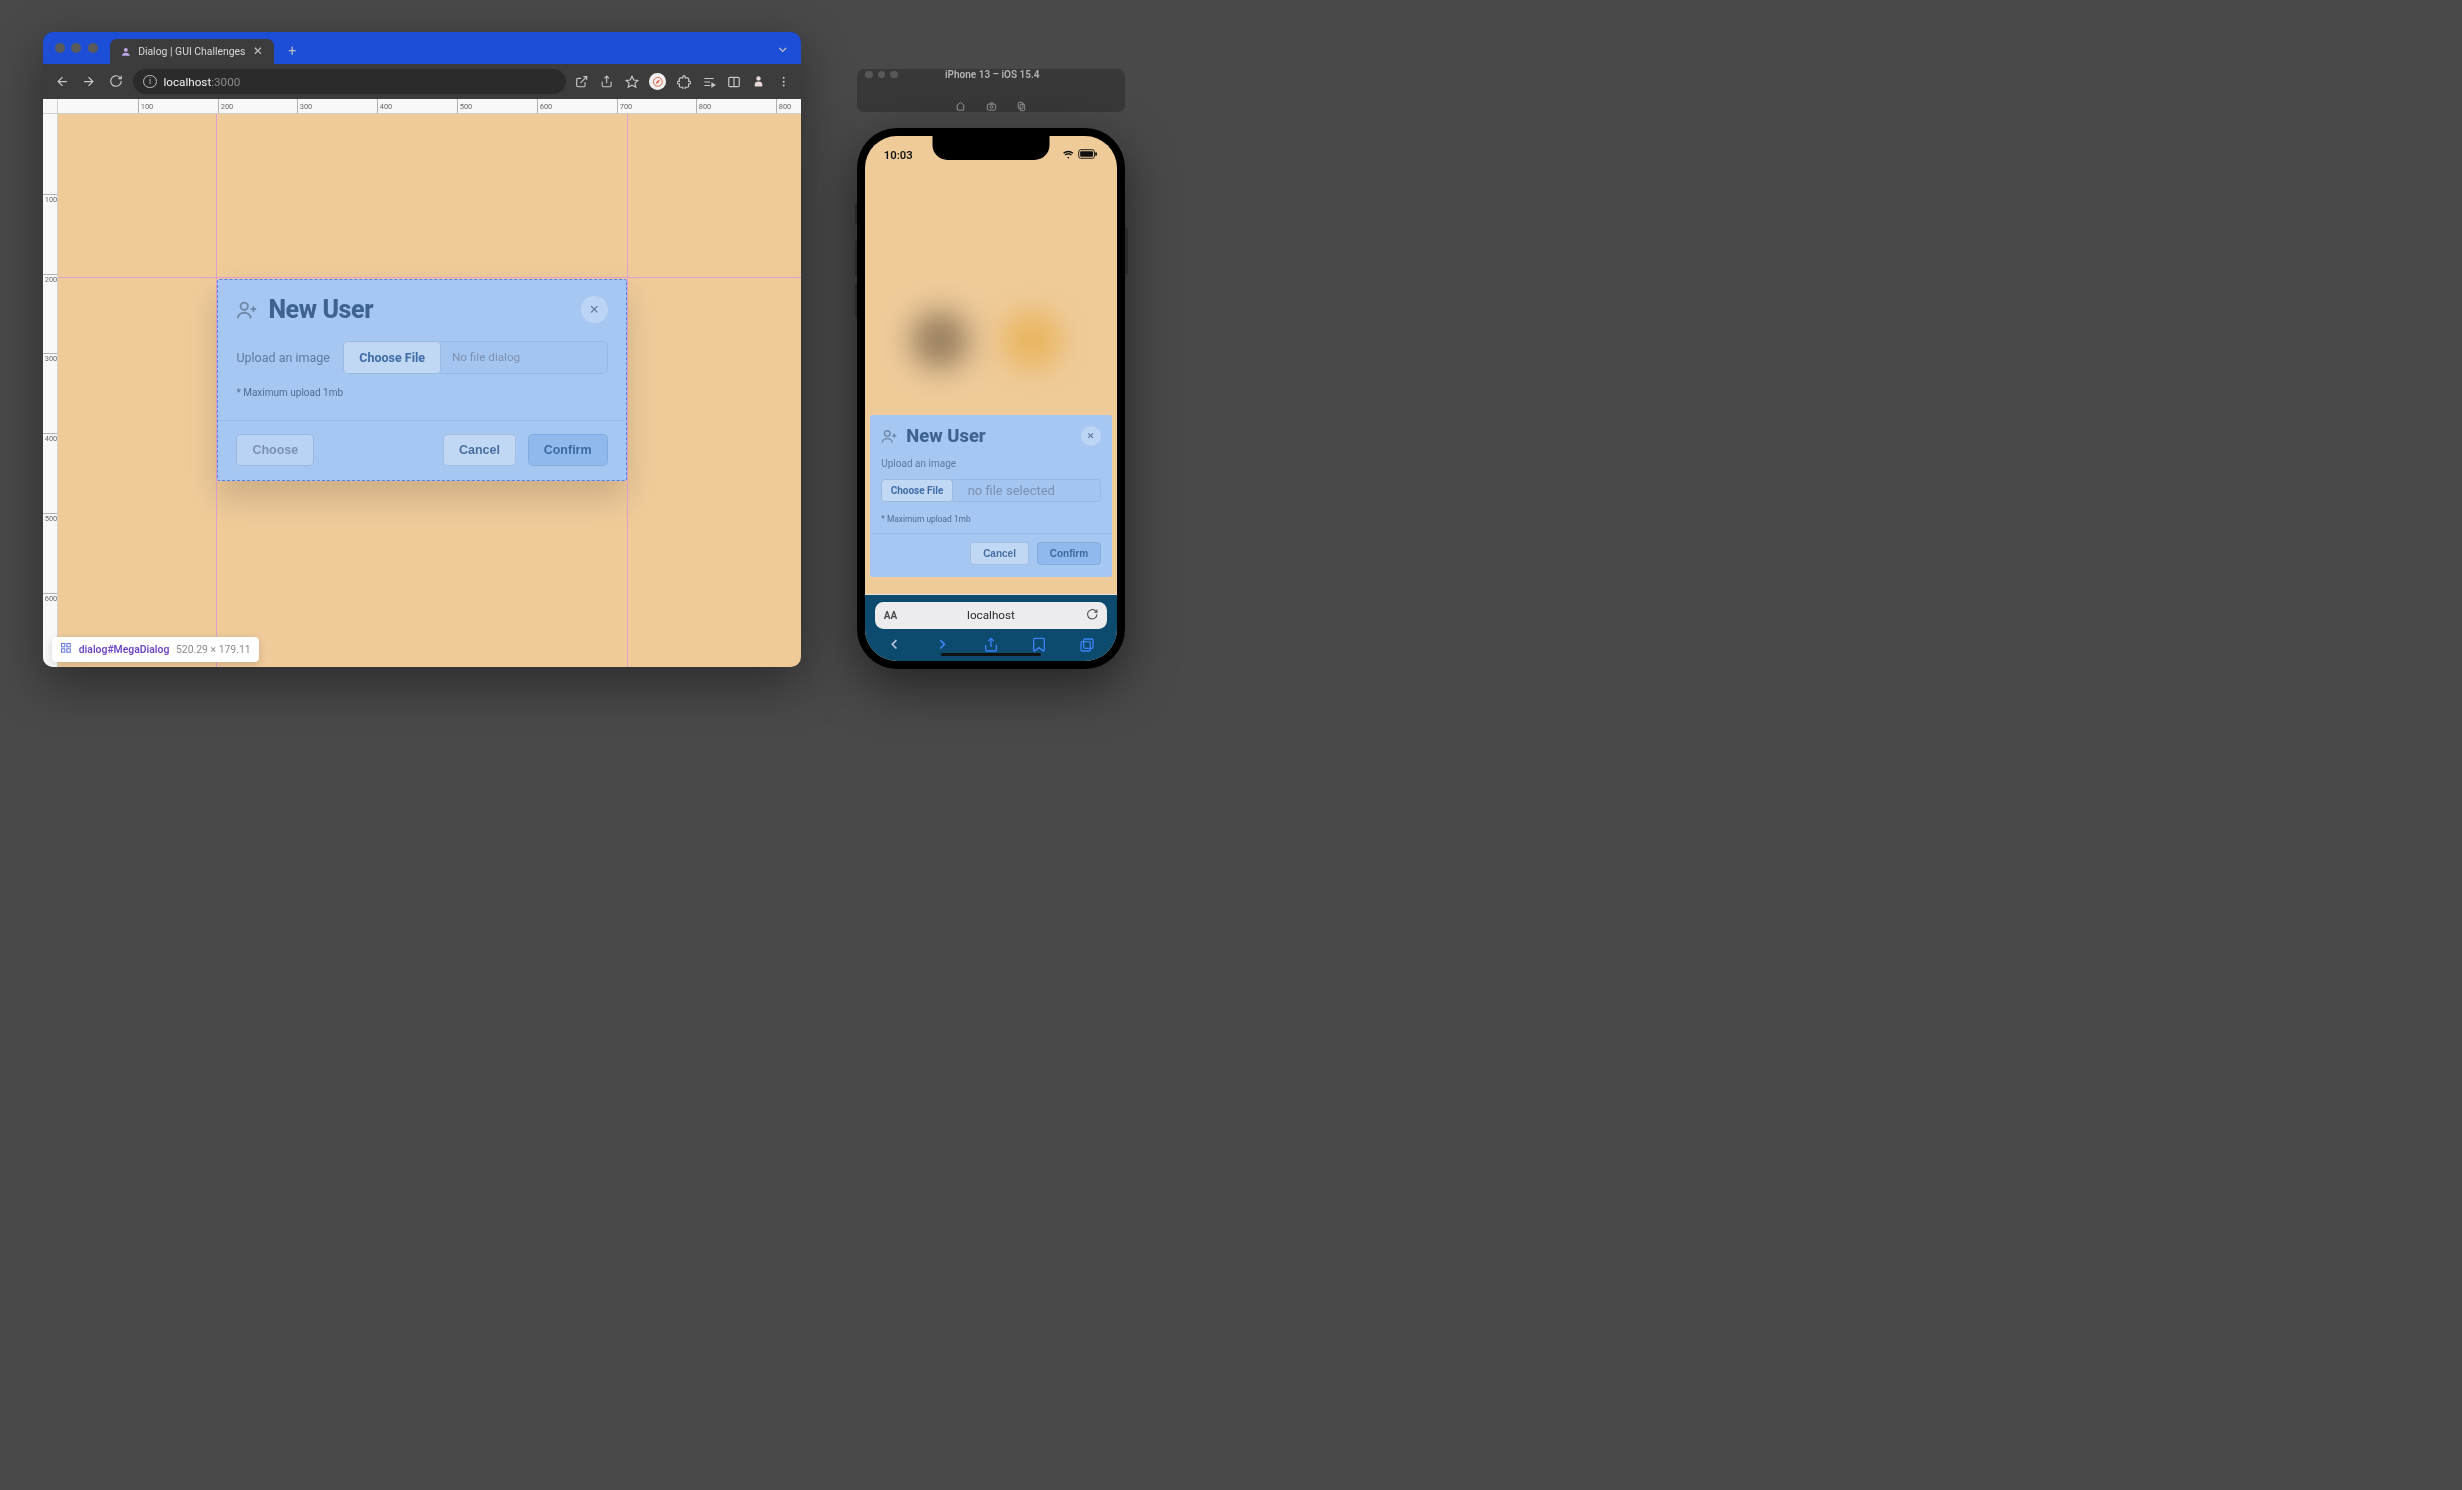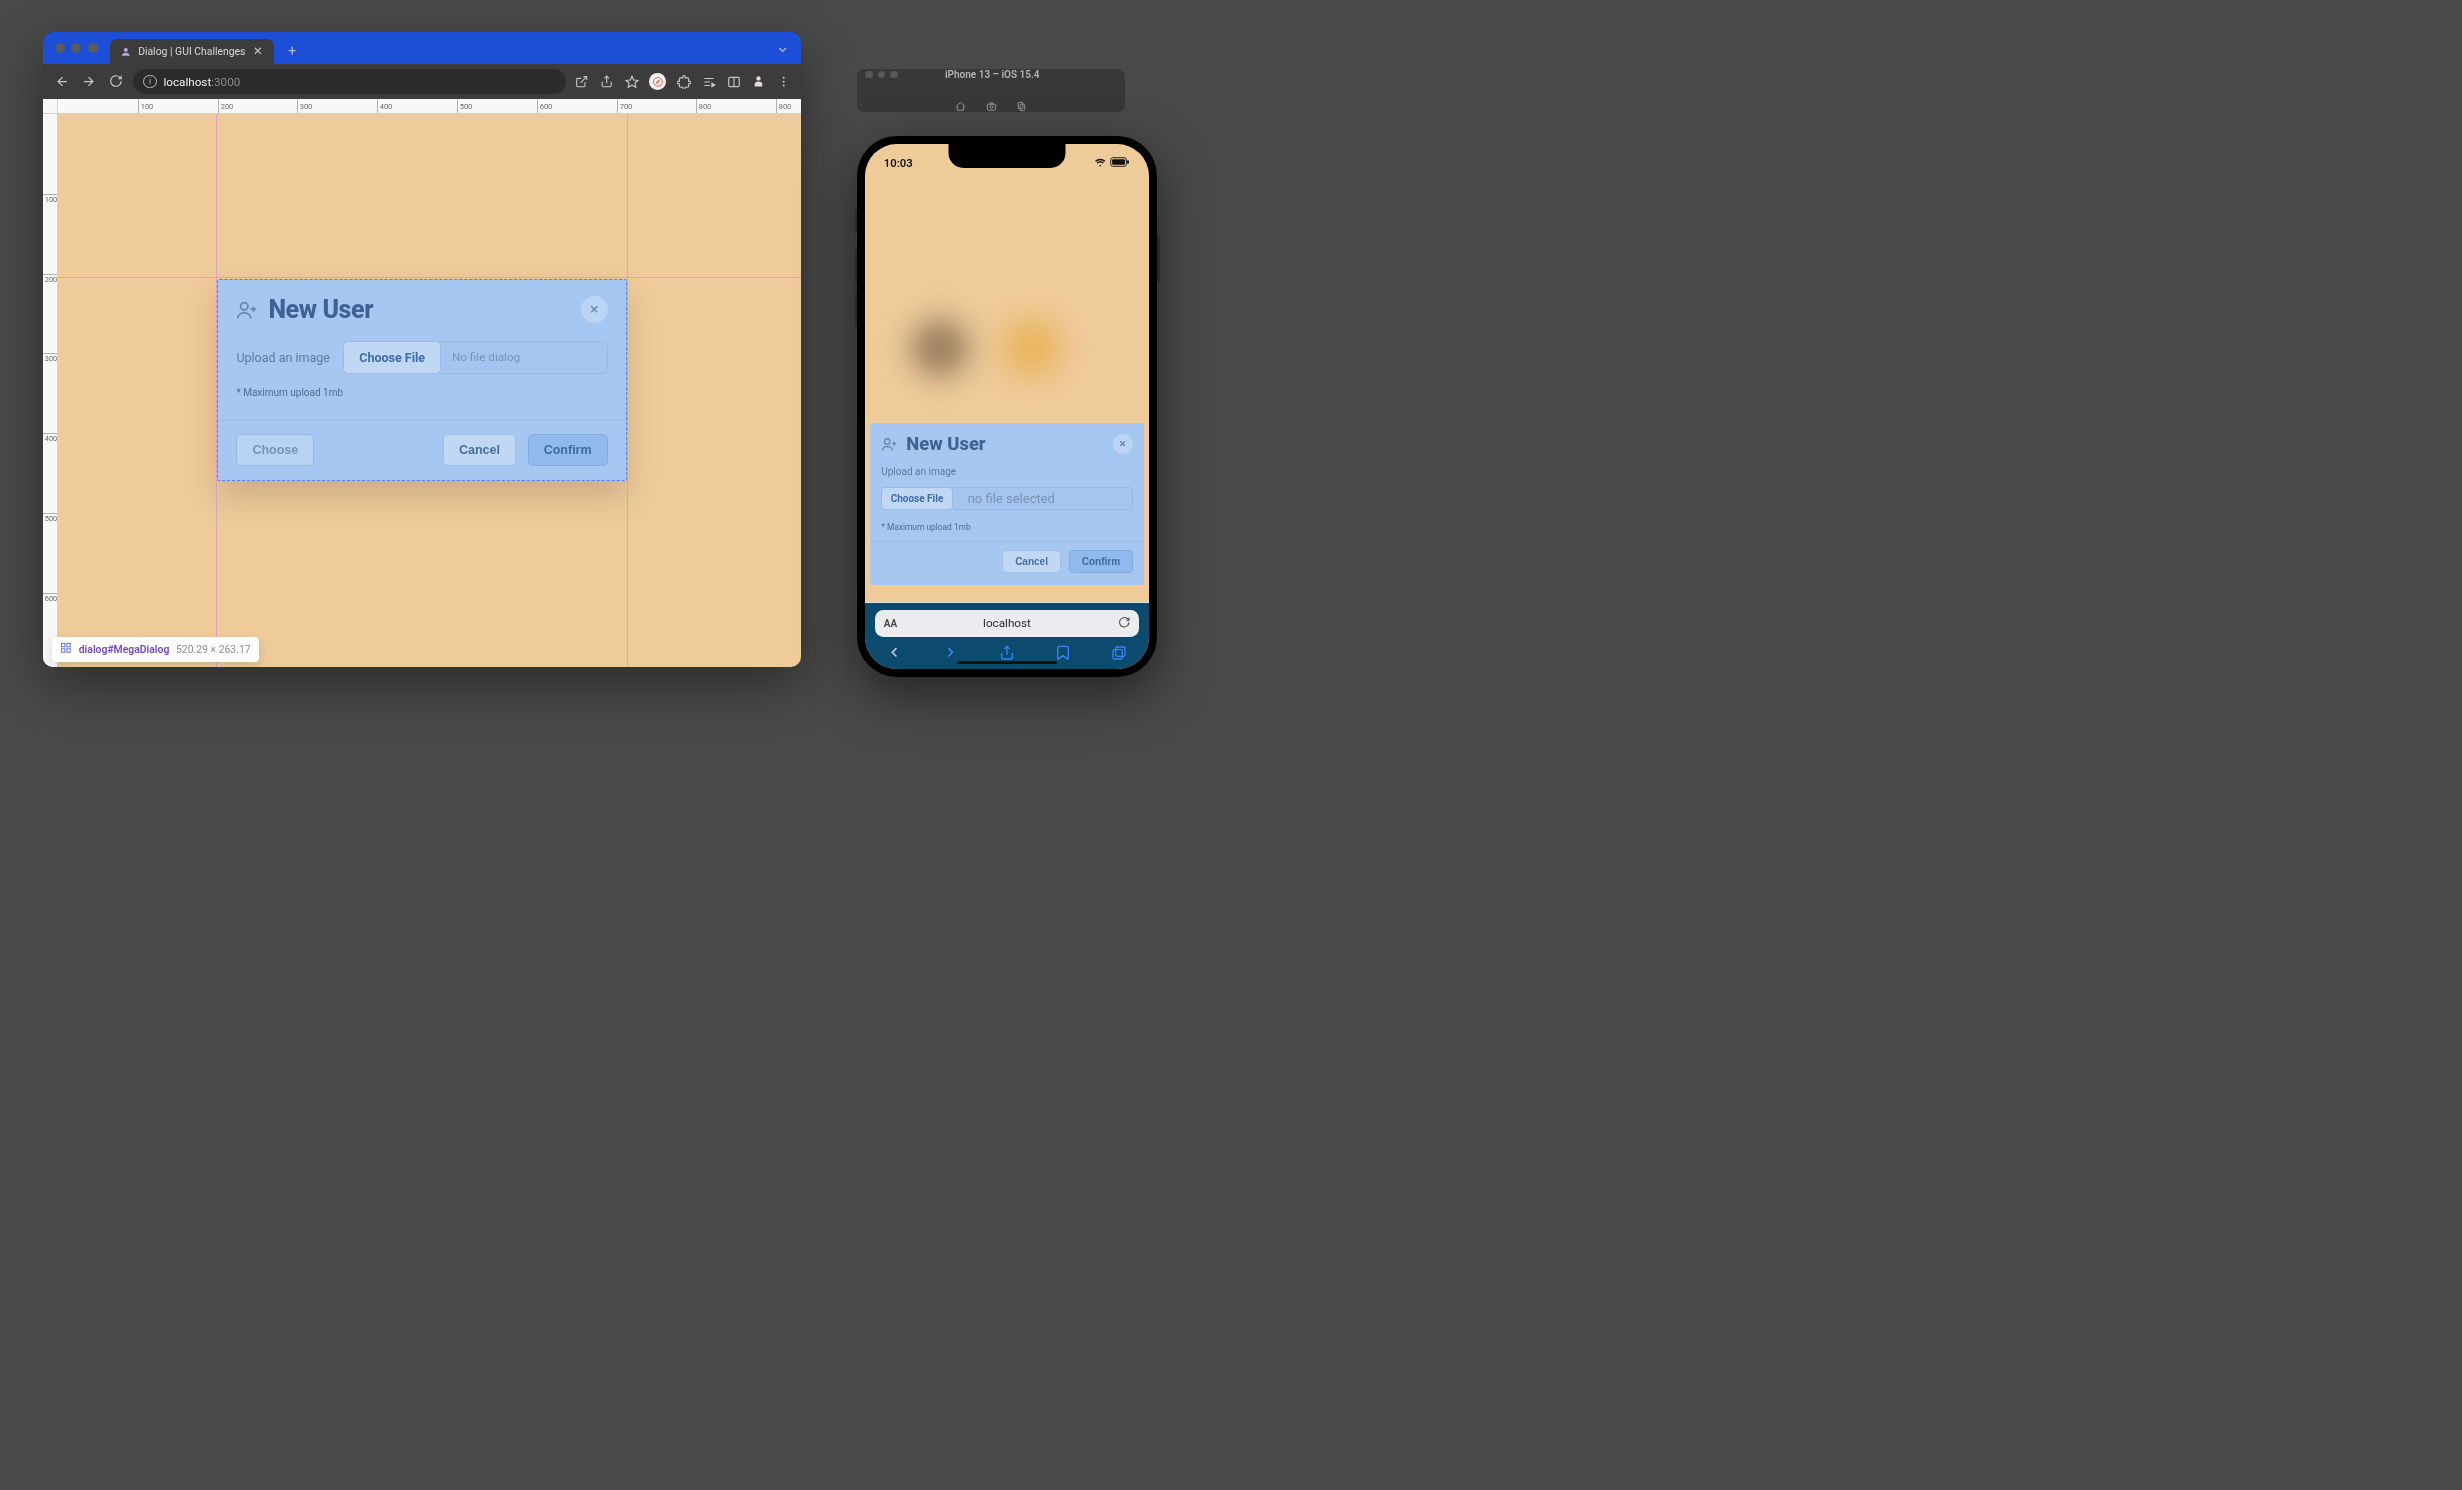--- a/index.html
+++ b/index.html
@@ -120,22 +120,22 @@
     color:#9b9b9b; font-size:10px; gap:3.3px;
   }
   .sim-title-row1 { display:flex; align-items:center; gap:8.4px; width:100%; padding:0 8.4px;}
   .sim-traffic { display:flex; gap:5px; }
   .sim-traffic span { width:7.5px; height:7.5px; border-radius:50%; background:#585858; display:block;}
   .sim-title-text { flex:1; text-align:center; font-weight:600; color:#b4b4b4;}
   .sim-title-row2 { display:flex; gap:18.4px; color:#9b9b9b;}
   .sim-ticon { width:11.7px; height:11.7px; display:flex; align-items:center; justify-content:center;}
 
   .iphone {
-    margin-top:24px;
-    width:300px; height:541px;
+    margin-top:16px;
+    width:268px; height:541px;
     background:#000; border-radius:40px;
     padding:8.4px; position:relative;
     box-shadow: 0 16.7px 50px rgba(0,0,0,.5);
   }
   .iphone-btn-r1,.iphone-btn-r2 { position:absolute; right:-2.5px; width:2.5px; background:#2a2a2a; border-radius:1.7px;}
   .iphone-btn-r1 { top:100px; height:46px;}
   .iphone-btn-l1,.iphone-btn-l2,.iphone-btn-l3 { position:absolute; left:-2.5px; width:2.5px; background:#2a2a2a; border-radius:1.7px;}
   .iphone-btn-l1 { top:75px; height:22px;}
   .iphone-btn-l2 { top:113px; height:35px;}
   .iphone-btn-l3 { top:155px; height:35px;}
@@ -370,21 +370,21 @@
     <div class="inspector-chip">
       <span class="grid-icon">
         <svg viewBox="0 0 24 24" width="11.7" height="11.7" fill="none" stroke="currentColor" stroke-width="2">
             <rect x="3" y="3" width="7" height="7"></rect>
             <rect x="14" y="3" width="7" height="7"></rect>
             <rect x="3" y="14" width="7" height="7"></rect>
             <rect x="14" y="14" width="7" height="7"></rect>
           </svg>
       </span>
       <span class="sel">dialog#MegaDialog</span>
-      <span class="dim">520.29 × 263.17</span>
+      <span class="dim">520.29 × 179.11</span>
     </div>
   </div>
 </div>
 
 <div class="sim-wrapper">
   <div class="sim-titlebar">
     <div class="sim-title-row1">
       <div class="sim-traffic">
         <span></span>
         <span></span>

